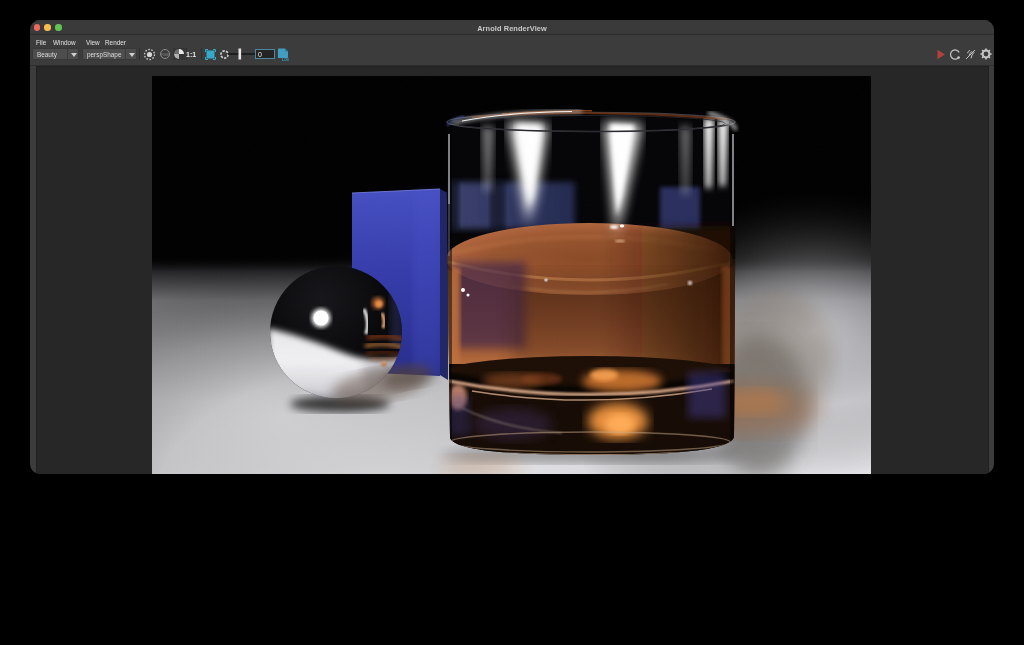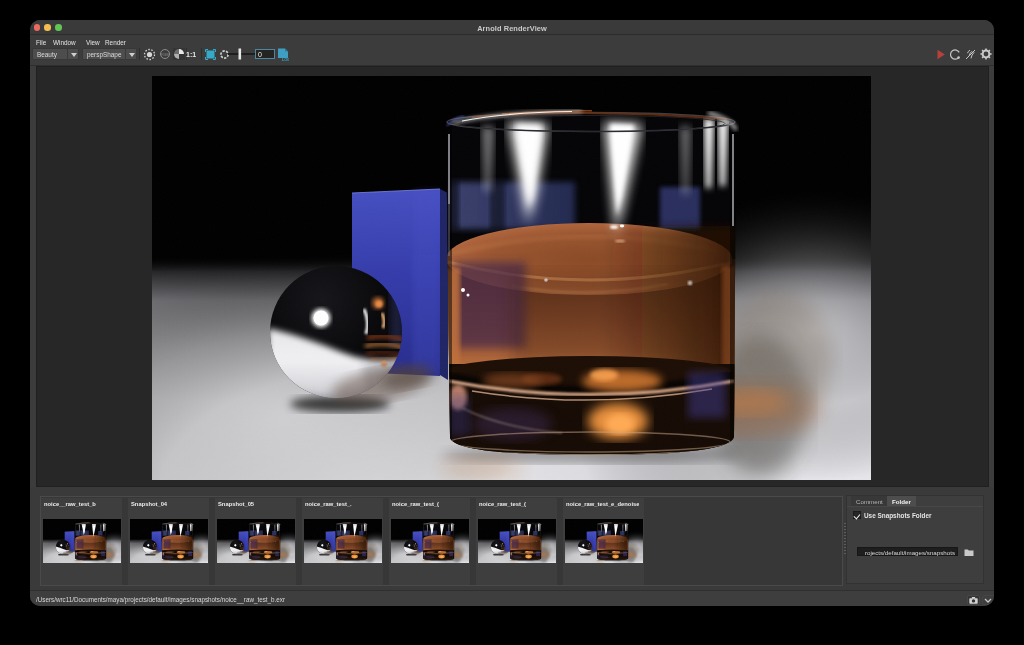--- a/index.html
+++ b/index.html
@@ -1,18 +1,18 @@
 <!DOCTYPE html>
 <html><head>
 <meta charset="utf-8">
 <style>
   * { margin:0; padding:0; box-sizing:border-box; }
   html,body { width:1024px; height:645px; background:#000; overflow:hidden;
     font-family:"Liberation Sans", sans-serif; }
-  #win { position:absolute; left:30px; top:20px; width:964px; height:586px;
+  #win { position:absolute; left:30px; top:20px; width:964px; height:454px;
     background:#3c3c3c; border-radius:10px; overflow:hidden; }
   
   #titlebar { position:absolute; left:0; top:0; width:100%; height:15px;
     background:#3a3a3a; border-bottom:1px solid #2c2c2c; }
   .tl { position:absolute; top:4.3px; width:6.6px; height:6.6px; border-radius:50%; }
   #tl-r { left:3.9px;  background:#ed6a5f; }
   #tl-y { left:14.1px; background:#f5bd4f; }
   #tl-g { left:25.0px; background:#61c455; }
   #title { position:absolute; left:0; right:0; top:3.5px; text-align:center;
     font-size:7.4px; font-weight:bold; color:#c9c9c9; letter-spacing:0.1px; }

